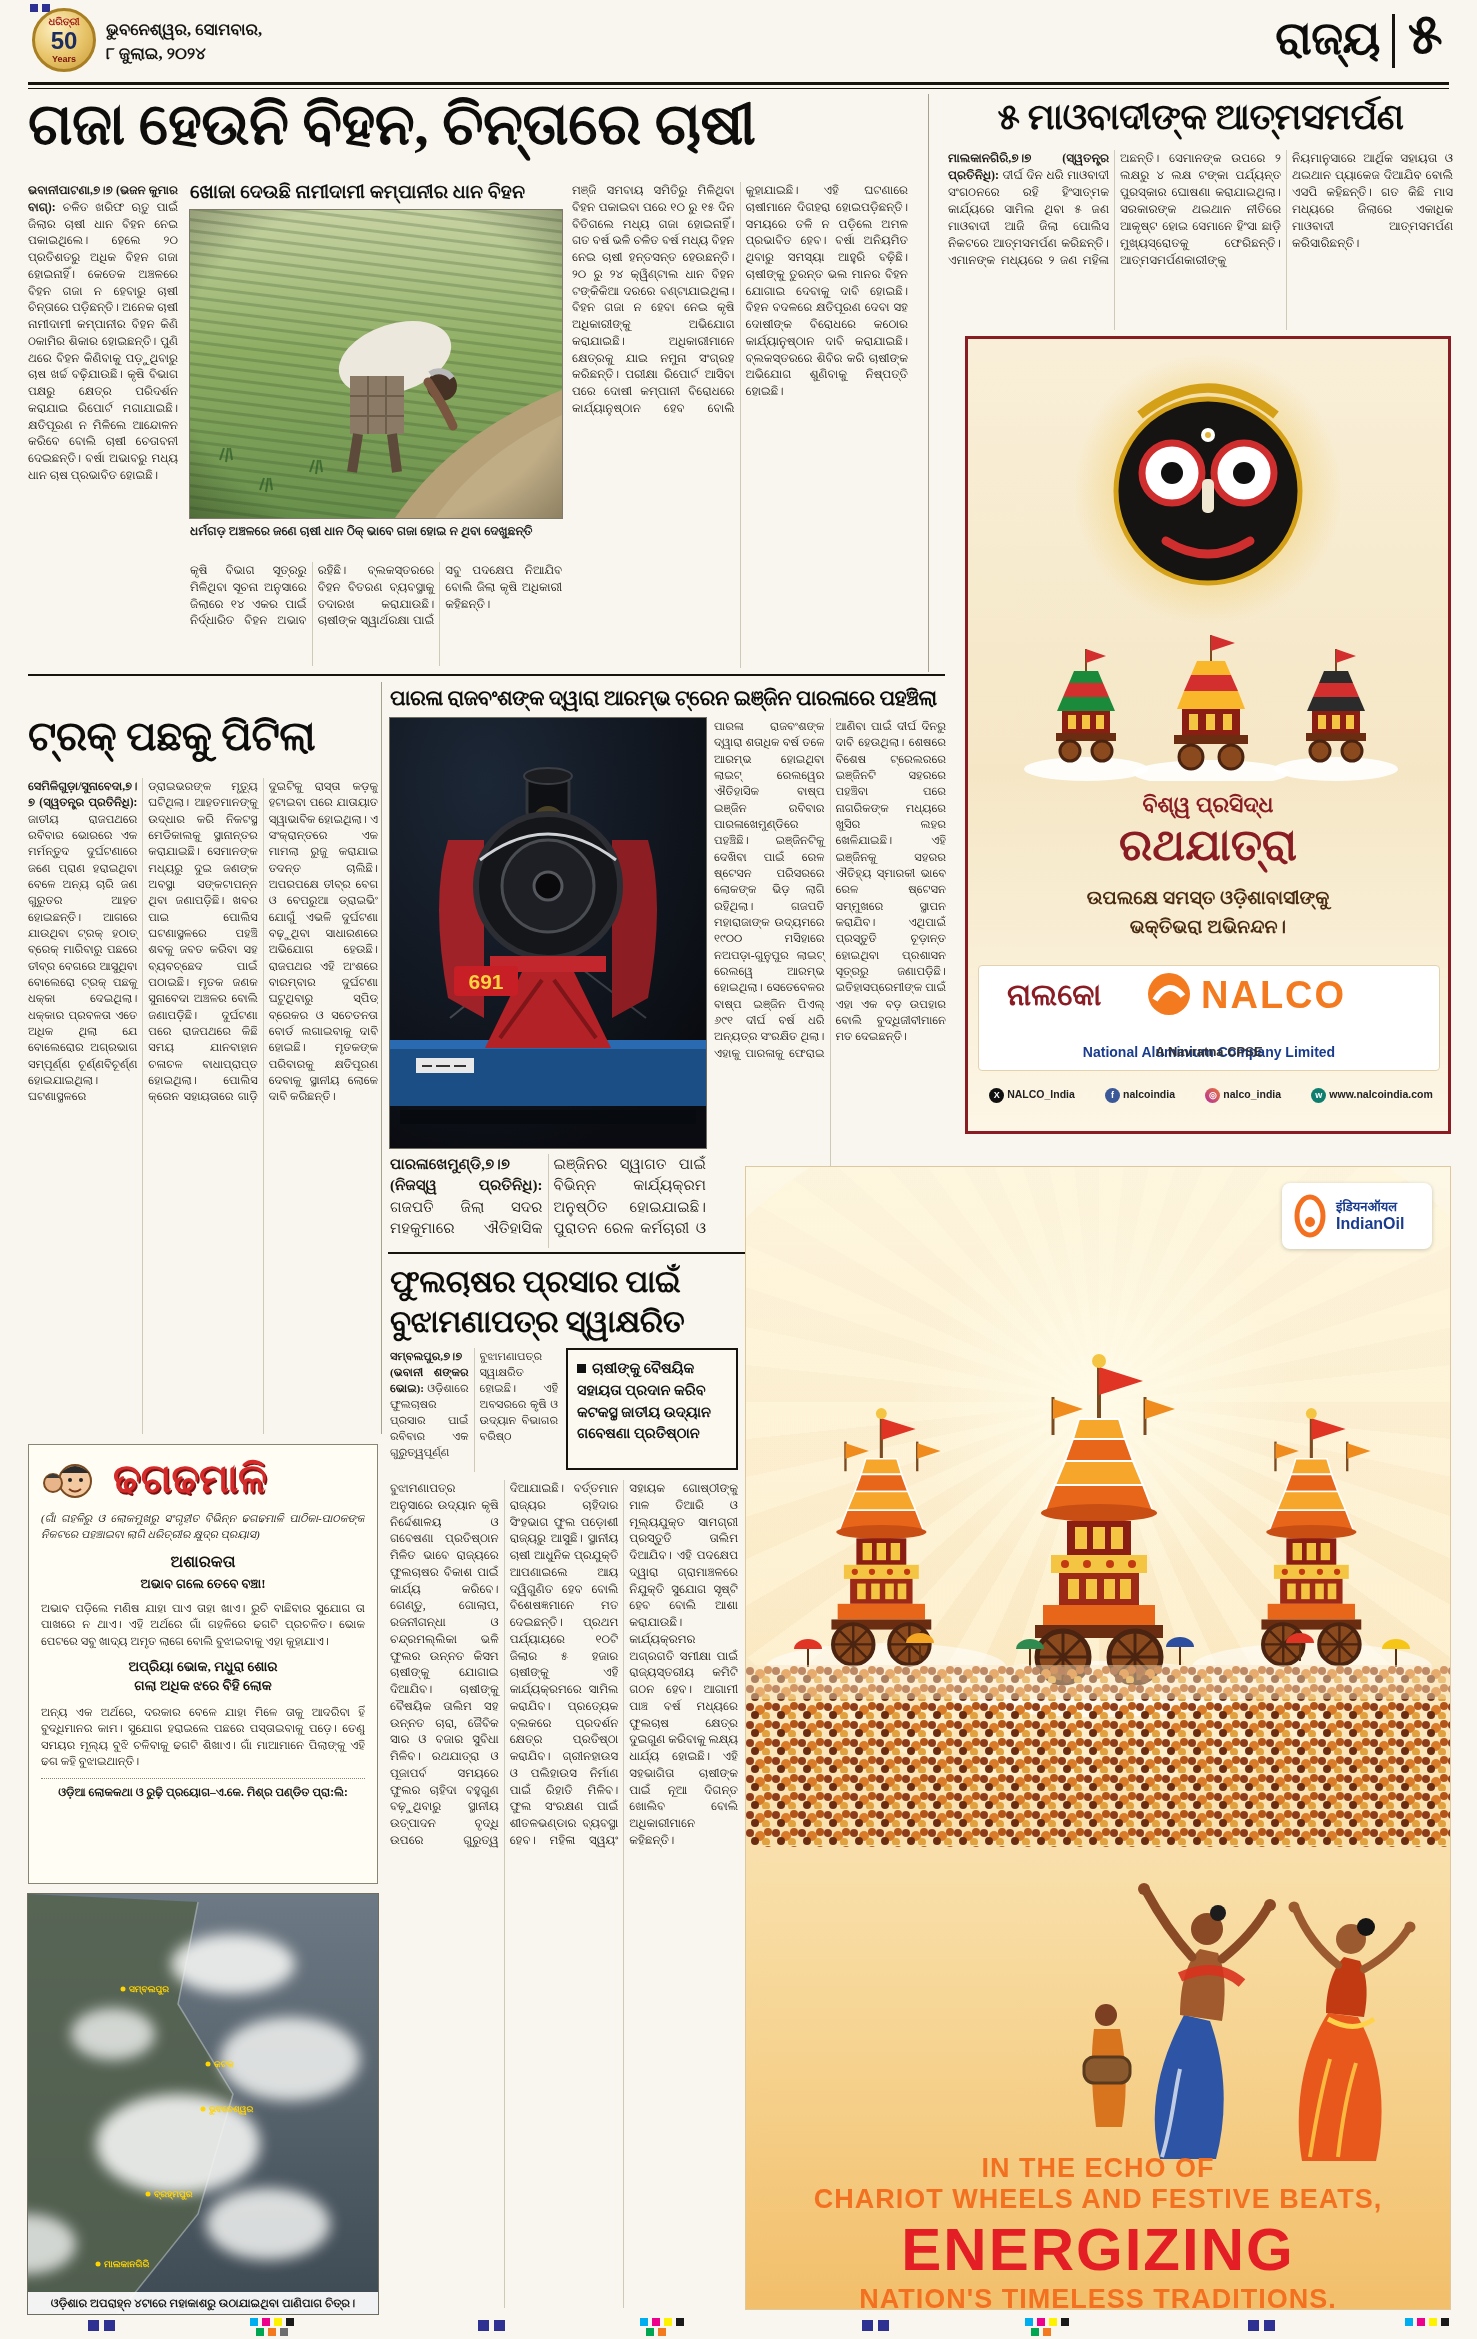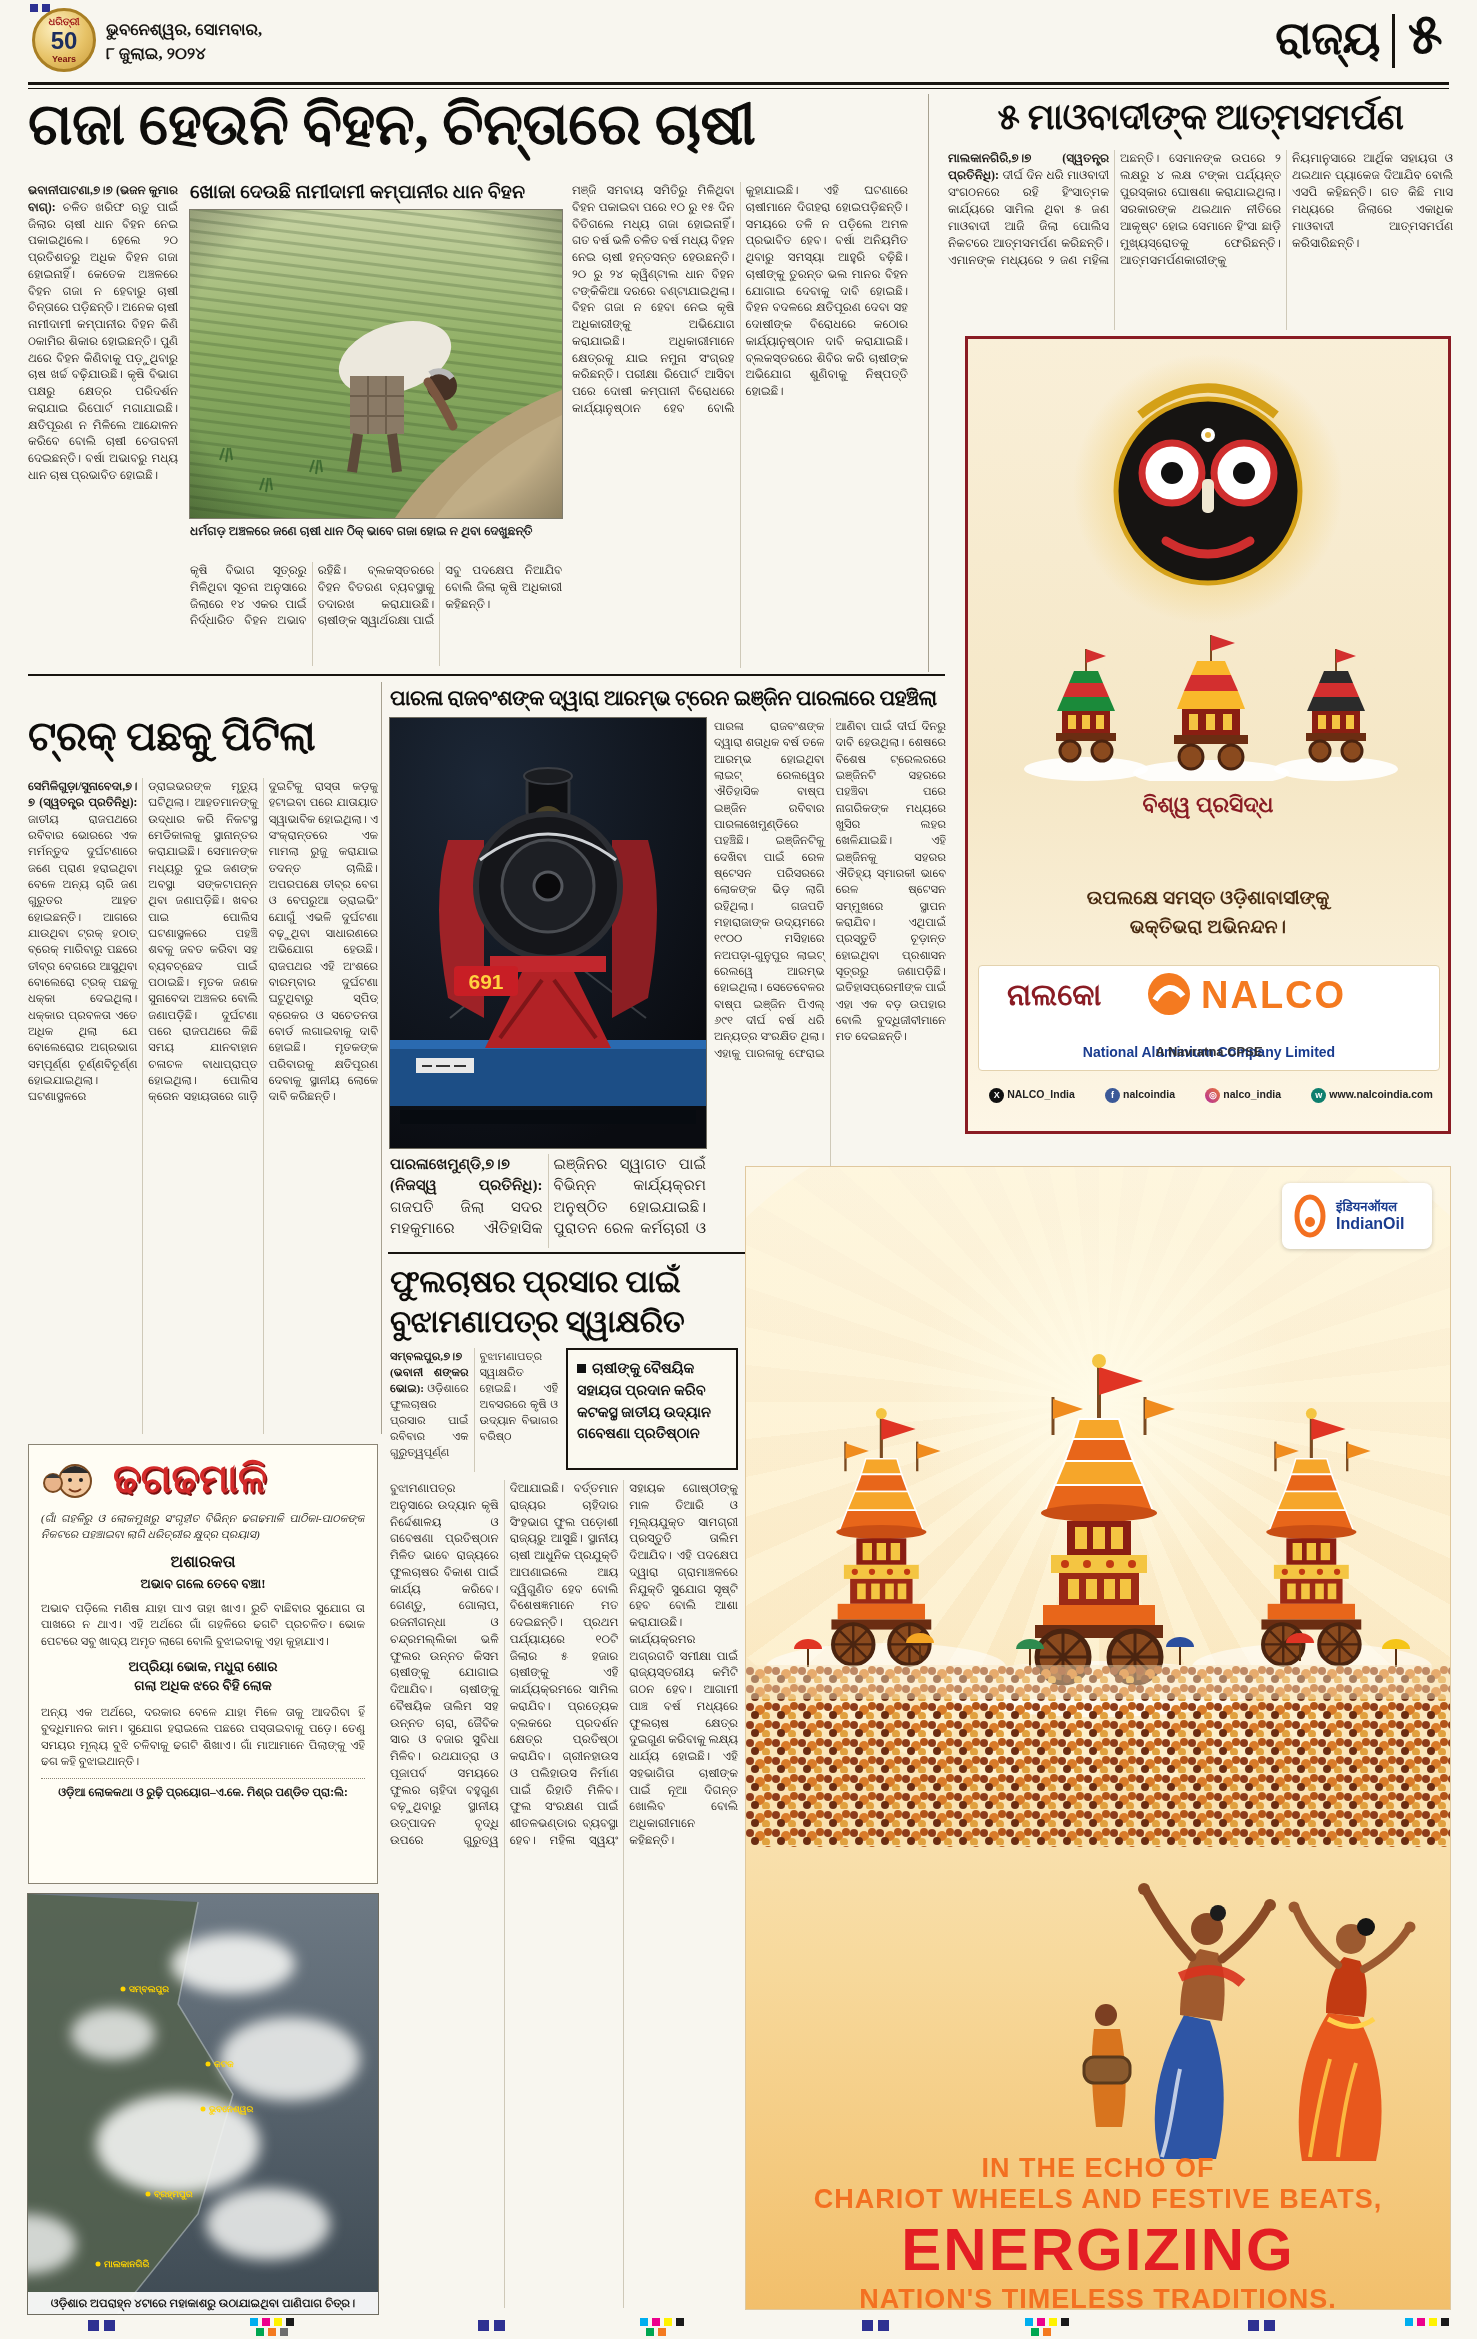--- a/index.html
+++ b/index.html
@@ -180,20 +180,21 @@
         <rect x="296" y="80" width="48" height="22" fill="#8a1e12"></rect>
           <rect x="302" y="84" width="8" height="14" fill="#f4c542"></rect>
           <rect x="316" y="84" width="8" height="14" fill="#f4c542"></rect>
           <rect x="330" y="84" width="8" height="14" fill="#f4c542"></rect>
         <rect x="290" y="102" width="60" height="8" fill="#6b2d12"></rect>
         <circle cx="304" cy="120" r="10" fill="#8a4a1e" stroke="#4a2410" stroke-width="3"></circle>
           <circle cx="336" cy="120" r="10" fill="#8a4a1e" stroke="#4a2410" stroke-width="3"></circle>
       </g>
     </svg>
     <div class="abs center" style="left:0;top:452px;width:100%;font:bold 22px/1.3 'Liberation Serif',serif;color:#8a1c24;">ବିଶ୍ୱ ପ୍ରସିଦ୍ଧ</div>
+    <div class="abs center" style="left:0;top:482px;width:100%;font:bold 44px/1.15 'Liberation Serif',serif;color:#8a1c24;">ରଥଯାତ୍ରା</div>
     <div class="abs center" style="left:0;top:545px;width:100%;font:bold 19px/1.5 'Liberation Serif',serif;color:#4a2c12;">
       <div>ଉପଲକ୍ଷେ ସମସ୍ତ ଓଡ଼ିଶାବାସୀଙ୍କୁ</div>
       <div>ଭକ୍ତିଭରା ଅଭିନନ୍ଦନ।</div>
     </div>
     <div class="abs" style="left:10px;top:626px;width:460px;height:104px;background:#ffffff;border:1px solid #e3d2ae;border-radius:4px;">
       <div class="abs" style="left:28px;top:14px;font:bold 30px/1 'Liberation Serif',serif;color:#8a1c24;">ନାଲକୋ</div>
       <svg class="abs" style="left:168px;top:6px;" width="44" height="44" viewBox="0 0 44 44">
         <circle cx="22" cy="22" r="21" fill="#f47a20"></circle>
         <path d="M8,28 Q22,6 36,24" stroke="#ffffff" stroke-width="6" fill="none"></path>
       </svg>

